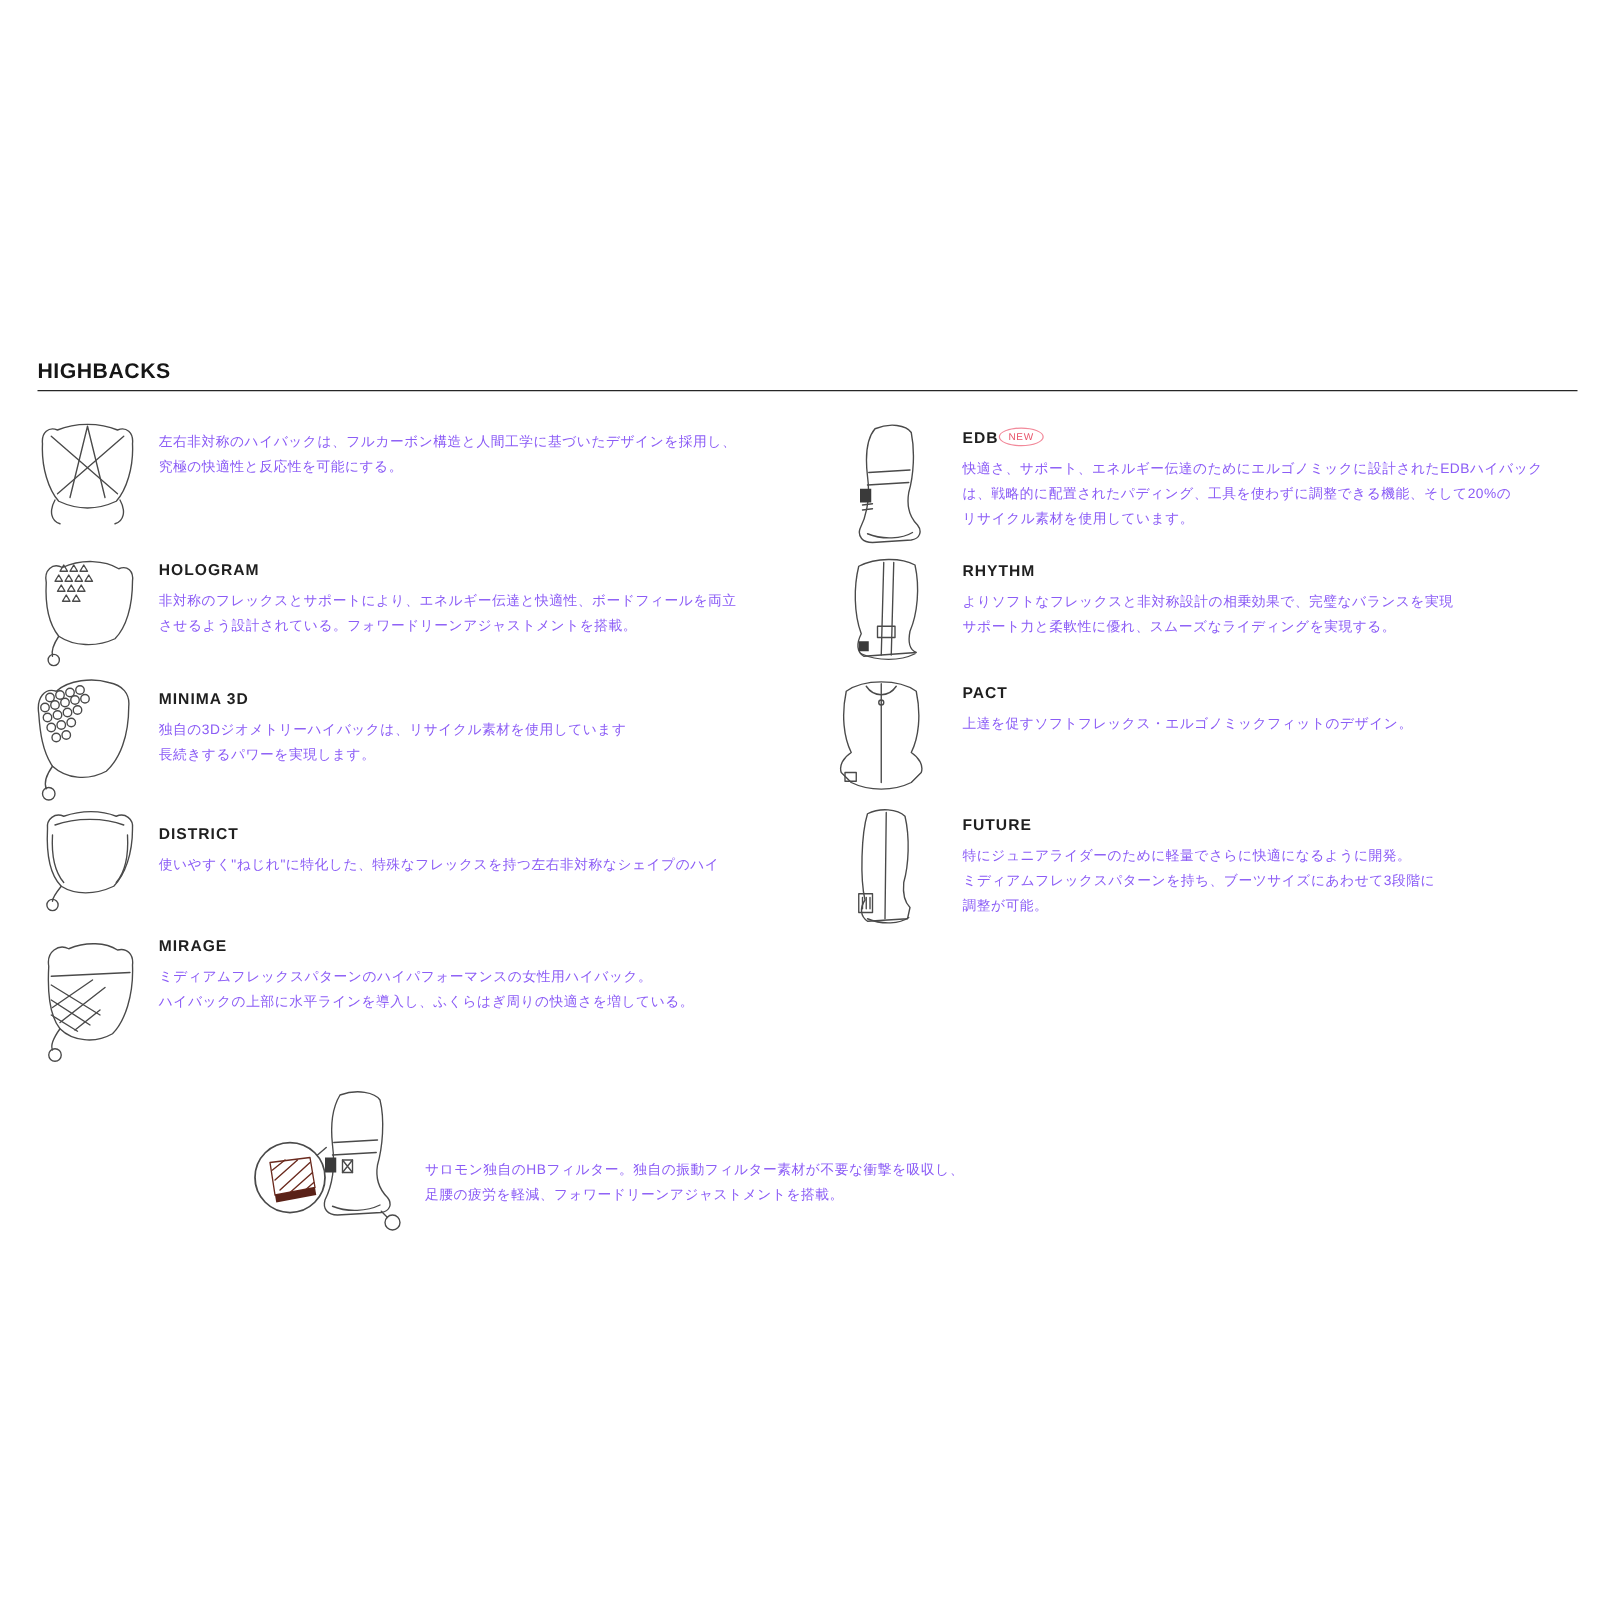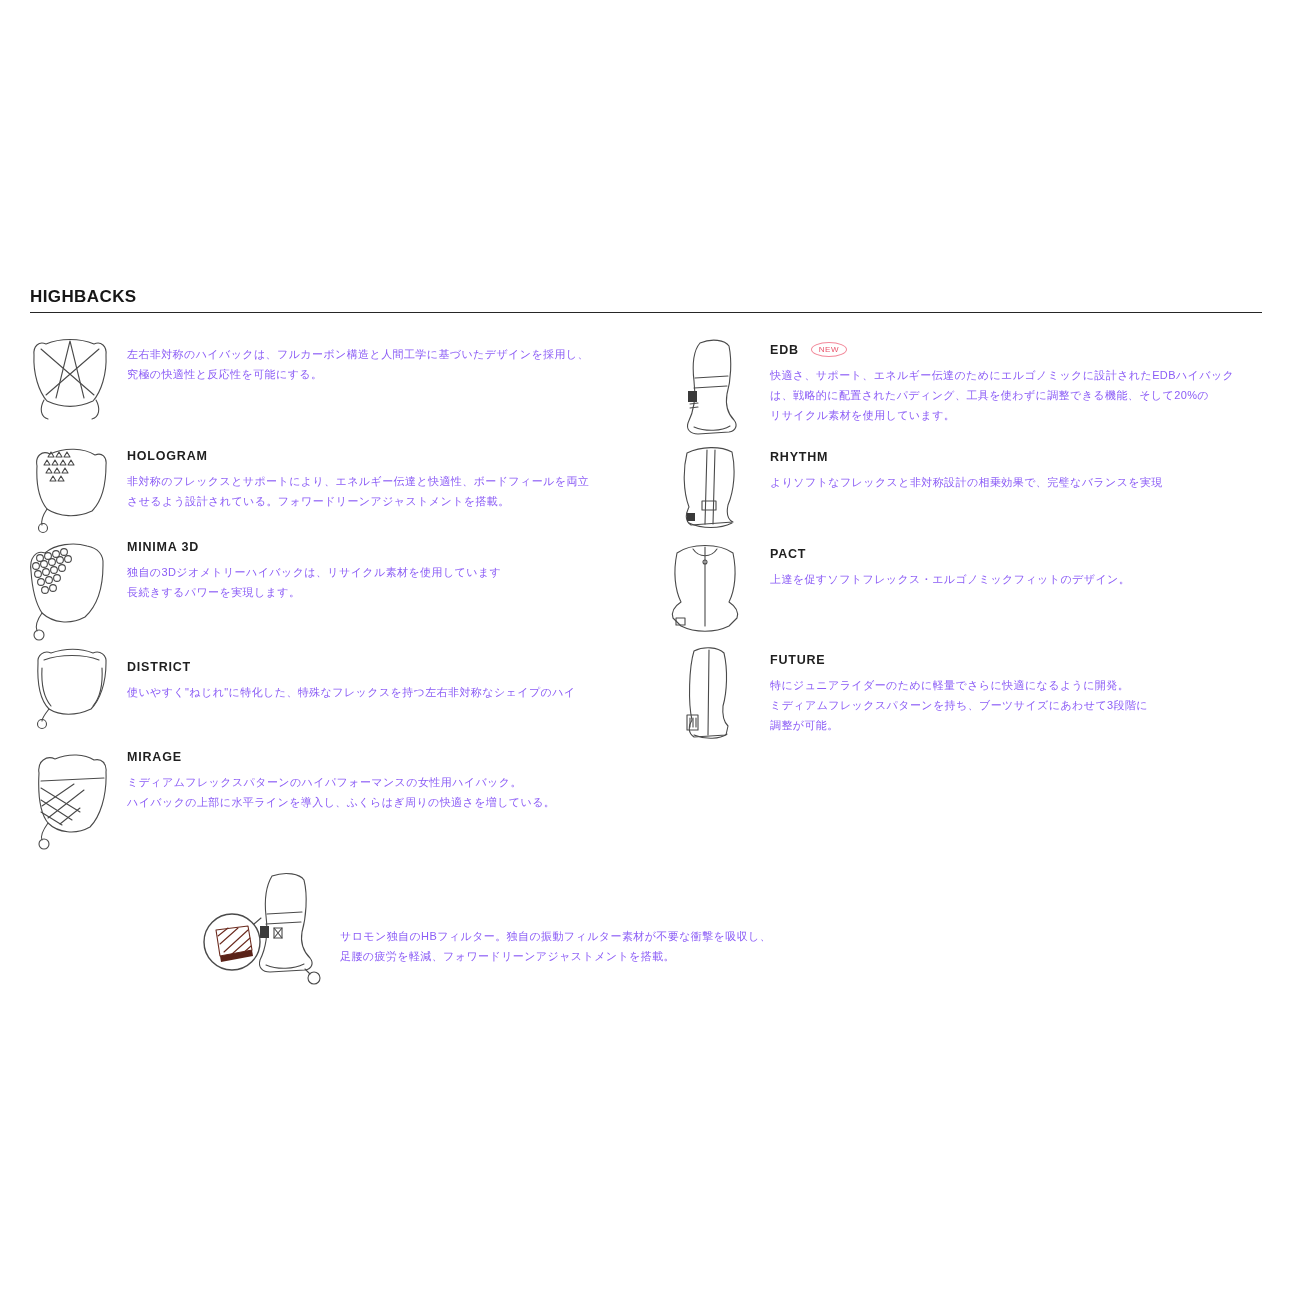--- a/index.html
+++ b/index.html
@@ -53,21 +53,20 @@
   }
   .txt p {
     font-size: 11px;
     line-height: 20px;
     letter-spacing: 0.4px;
     color: #8b5cf6;
     white-space: nowrap;
   }
   .badge-new {
     display: inline-block;
-    margin-left: 12px;
     padding: 2px 7px;
     border: 1px solid #f2899a;
     border-radius: 50%;
     color: #e8536a;
     font-size: 8px;
     font-weight: 400;
     letter-spacing: 0.5px;
     vertical-align: 2px;
   }
 </style>
@@ -132,21 +131,21 @@
           <circle cx="38" cy="28" r="3.4"></circle>
         <circle cx="17" cy="42" r="3.4"></circle>
           <circle cx="25" cy="40" r="3.4"></circle>
           <circle cx="33" cy="38" r="3.4"></circle>
         <circle cx="21" cy="50" r="3.4"></circle>
           <circle cx="29" cy="48" r="3.4"></circle>
         <path d="M18,73 C13,80 11,86 13,91"></path>
         <circle cx="15" cy="95" r="5"></circle>
       </svg>
     </div>
-    <div class="txt txt-left" style="top:0">
+    <div class="txt txt-left" style="top:12px">
       <h2 class="name">MINIMA 3D</h2>
       <p>独自の3Dジオメトリーハイバックは、リサイクル素材を使用しています</p>
       <p>長続きするパワーを実現します。</p>
     </div>
   </div>
 
   <div class="item" style="top:646px">
     <div class="illus" style="left:28px;top:0">
       <svg width="82" height="86" viewBox="0 0 82 86">
         <path d="M10,17 C9,9 16,4 23,7 C37,2 53,2 65,7 C72,4 79,9 78,17 C78,37 72,54 63,63 C48,70 32,70 21,63 C12,54 9,37 10,17 Z"></path>
@@ -204,20 +203,21 @@
         <path d="M15,10 C29,3 49,3 60,9 C64,27 62,48 56,62 C54,72 56,77 61,79 L19,82 C13,78 13,72 17,64 C11,48 11,26 15,10 Z"></path>
         <path d="M35,7 L33,81 M43,7 L41,81"></path>
         <rect x="30" y="58" width="14" height="9"></rect>
         <rect x="15" y="70" width="8" height="8" class="dark"></rect>
         <path d="M17,80 C30,86 48,86 60,80"></path>
       </svg>
     </div>
     <div class="txt txt-right" style="top:7px">
       <h2 class="name">RHYTHM</h2>
       <p>よりソフトなフレックスと非対称設計の相乗効果で、完璧なバランスを実現</p>
+      <p>サポート力と柔軟性に優れ、スムーズなライディングを実現する。</p>
     </div>
   </div>
 
   <div class="item" style="top:538px">
     <div class="illus" style="left:664px;top:0">
       <svg width="82" height="102" viewBox="0 0 82 102">
         <path d="M13,15 C27,5 55,5 69,15 C73,34 71,52 65,64 C71,68 75,74 73,80 L65,88 C51,95 31,95 17,88 L9,80 C7,74 11,68 17,64 C11,52 9,34 13,15 Z"></path>
         <path d="M29,11 C35,20 47,20 53,11"></path>
         <path d="M41,9 L41,88"></path>
         <circle cx="41" cy="24" r="2"></circle>

